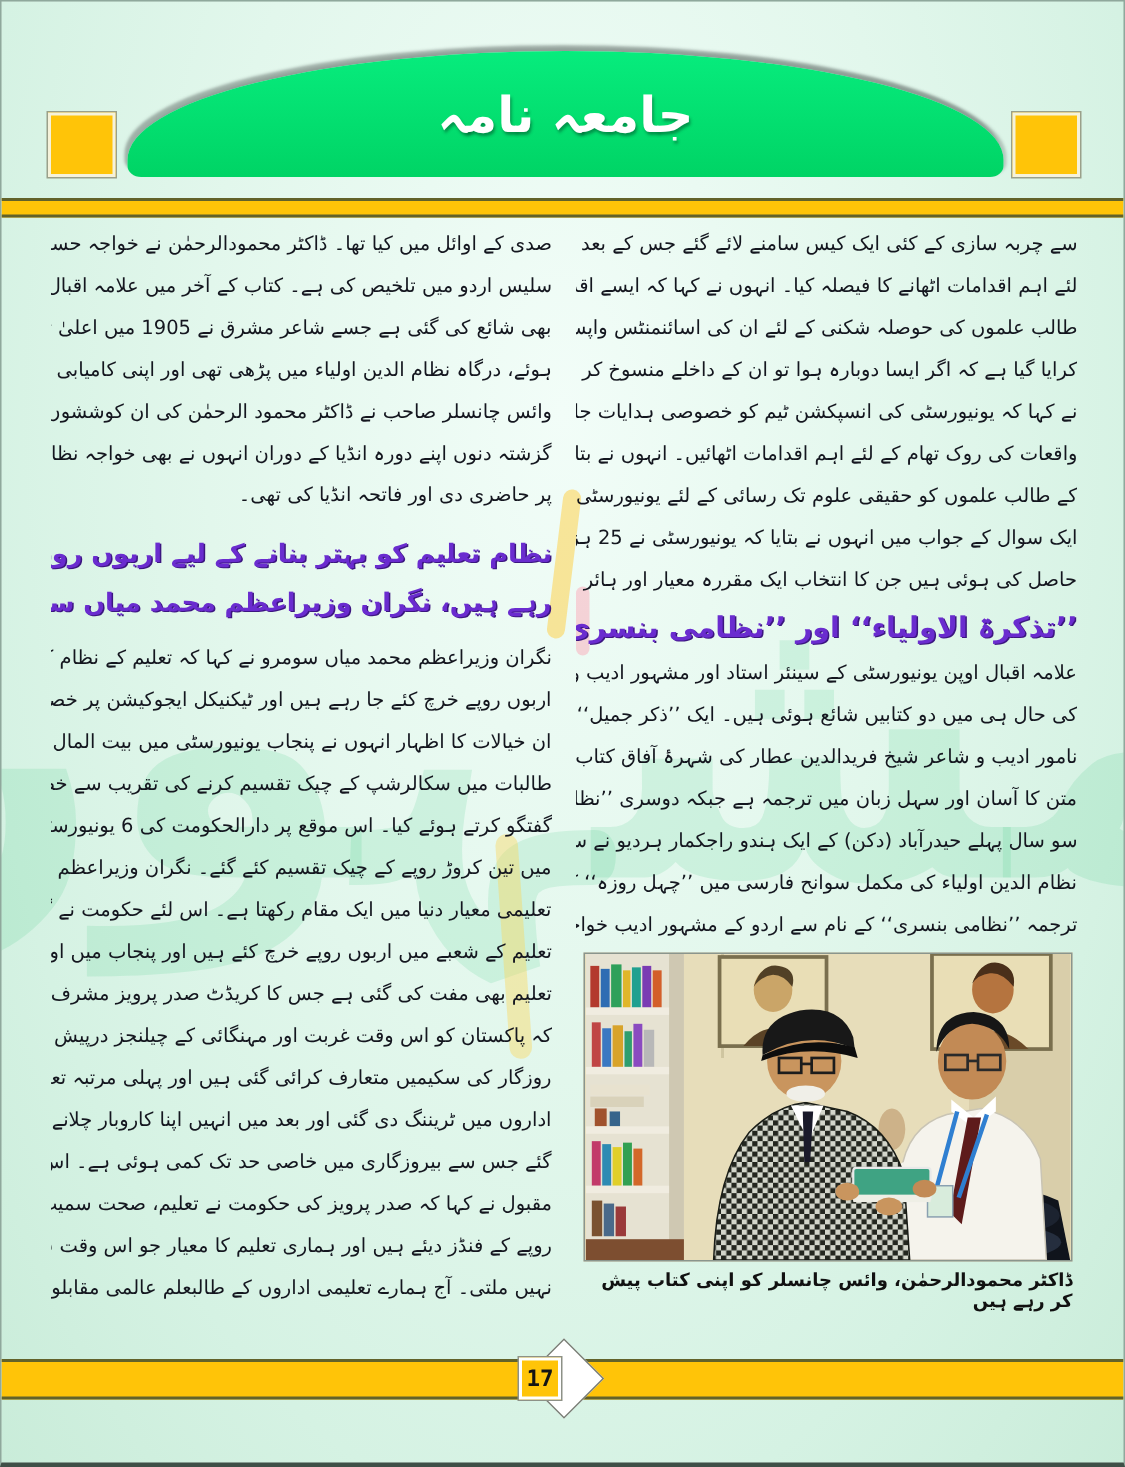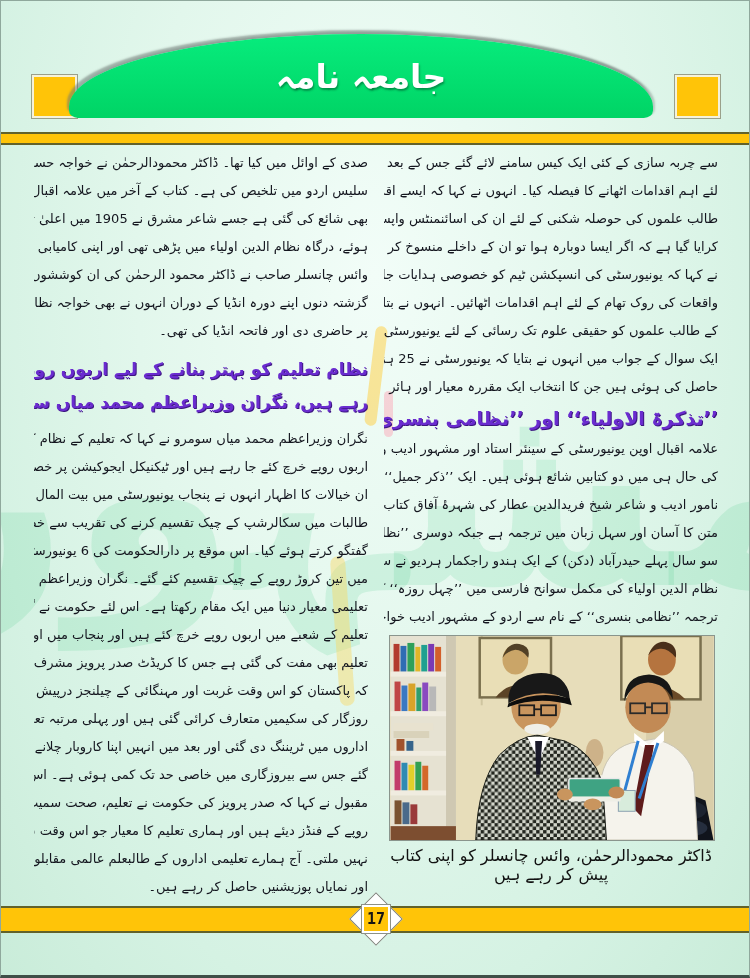--- a/index.html
+++ b/index.html
@@ -8,21 +8,21 @@
     position:relative;width:750px;height:978px;margin:0 auto;overflow:hidden;
     background:radial-gradient(ellipse at 50% 28%, #f2fdf8 0%, #e2f7ec 45%, #d5f2e3 75%, #c9ecd9 100%);
     border:1px solid #8fa89c;border-bottom:3px solid #3f4f47;
     font-family:"DejaVu Sans", sans-serif;
   }
   
   .hsq{position:absolute;top:74px;width:45px;height:43px;background:#ffc408;
        border:2px solid #f5f2da;box-shadow:0 0 0 1px #9aa08a;}
   .hsq.left{left:31px;} .hsq.right{left:674px;}
   .arch{
-    position:absolute;left:68px;top:33px;width:584px;height:84px;background:linear-gradient(#07ec7d,#00d465);
+    position:absolute;left:84px;top:33px;width:584px;height:84px;background:linear-gradient(#07ec7d,#00d465);
     border-radius:55% 55% 10px 10px / 95% 95% 8px 8px;
     box-shadow:-2px -4px 2px rgba(108,120,114,.55), 2px -2px 2px rgba(108,120,114,.35);
     display:flex;align-items:center;justify-content:center;
   }
   .masthead-title{color:#ffffff;font-size:33px;font-weight:bold;letter-spacing:1px;
     text-shadow:1px 2px 2px rgba(0,60,30,.45);direction:rtl;}
   .rule{position:absolute;left:0;right:0;background:#ffc408;
     border-top:2px solid #62622a;border-bottom:2px solid #62622a;z-index:3;}
   .rule.top{top:131px;height:13px;}
   .rule.bottom{top:905px;height:27px;}
@@ -40,25 +40,25 @@
   .col.leftcol{left:33px;} .col.rightcol{left:383px;}
   .para > div{height:28px;line-height:28px;font-size:13px;white-space:nowrap;overflow:hidden;}
   .headline{margin:8px 0 6px;text-align:center;}
   .headline > div{height:33px;line-height:33px;font-size:17px;font-weight:bold;color:#6a2ccf;
     text-shadow:1px 1px 0 #3c1680;white-space:nowrap;overflow:hidden;}
   .heading2{height:34px;line-height:34px;text-align:center;font-size:19px;font-weight:bold;
     color:#6a2ccf;text-shadow:1px 1px 0 #3c1680;white-space:nowrap;overflow:hidden;}
   
   figure.photo{margin:4px auto 0;width:328px;}
   figure.photo svg{display:block;border:1px solid #8a958d;background:#e7ddba;}
-  figcaption{margin-top:5px;text-align:center;font-size:16px;font-weight:normal;color:#111;direction:rtl;}
+  figcaption{margin-top:5px;text-align:right;font-size:12px;font-weight:bold;color:#111;direction:rtl;}
   
   .diamond{position:absolute;left:356px;top:899px;width:38px;height:38px;background:#ffffff;
     border:1px solid #7c8078;transform:rotate(45deg);z-index:4;}
-  .pageno{position:absolute;left:361px;top:904px;width:28px;height:28px;background:#ffc408;
+  .pageno{position:absolute;left:345px;top:904px;width:28px;height:28px;background:#ffc408;
     border:2px solid #ffffff;box-shadow:0 0 0 1px #8d9187;z-index:5;
     display:flex;align-items:center;justify-content:center;
     font-size:15px;font-weight:bold;color:#141414;font-family:"DejaVu Sans Mono",monospace;}
 </style>
 </head>
 <body>
 
 <div class="page">
 
   <div class="hsq left"></div>
@@ -97,21 +97,20 @@
         <div>تعلیمی معیار دنیا میں ایک مقام رکھتا ہے۔ اس لئے حکومت نے گزشتہ پانچ برسوں میں</div>
         <div>تعلیم کے شعبے میں اربوں روپے خرچ کئے ہیں اور پنجاب میں اول سے میٹرک تک</div>
         <div>تعلیم بھی مفت کی گئی ہے جس کا کریڈٹ صدر پرویز مشرف کو جاتا ہے۔ انہوں نے کہا</div>
         <div>کہ پاکستان کو اس وقت غربت اور مہنگائی کے چیلنجز درپیش ہیں جن سے نپٹنے کے لئے</div>
         <div>روزگار کی سکیمیں متعارف کرائی گئی ہیں اور پہلی مرتبہ تعلیم یافتہ نوجوانوں کو ٹیکنیکل</div>
         <div>اداروں میں ٹریننگ دی گئی اور بعد میں انہیں اپنا کاروبار چلانے کے لئے فنڈز دیئے</div>
         <div>گئے جس سے بیروزگاری میں خاصی حد تک کمی ہوئی ہے۔ اس موقع پر گورنر پنجاب خالد</div>
         <div>مقبول نے کہا کہ صدر پرویز کی حکومت نے تعلیم، صحت سمیت ہر شعبے میں اربوں</div>
         <div>روپے کے فنڈز دیئے ہیں اور ہماری تعلیم کا معیار جو اس وقت ہے اس کی ماضی میں مثال</div>
         <div>نہیں ملتی۔ آج ہمارے تعلیمی اداروں کے طالبعلم عالمی مقابلوں میں شرکت کر رہے ہیں</div>
-        <div class="lastline">اور نمایاں پوزیشنیں حاصل کر رہے ہیں۔</div>
       </div>
   </div>
 
   <div class="col rightcol">
     <div class="para">
         <div>سے چربہ سازی کے کئی ایک کیس سامنے لائے گئے جس کے بعد اس کے خاتمے کے</div>
         <div>لئے اہم اقدامات اٹھانے کا فیصلہ کیا۔ انہوں نے کہا کہ ایسے اقدامات میں ملوث</div>
         <div>طالب علموں کی حوصلہ شکنی کے لئے ان کی اسائنمنٹس واپس بھجوا دی گئی ہیں جبکہ ان کو باور</div>
         <div>کرایا گیا ہے کہ اگر ایسا دوبارہ ہوا تو ان کے داخلے منسوخ کر دیے جائیں گے۔ انہوں</div>
         <div>نے کہا کہ یونیورسٹی کی انسپکشن ٹیم کو خصوصی ہدایات جاری کی گئی ہیں۔ وہ نقل کے</div>

